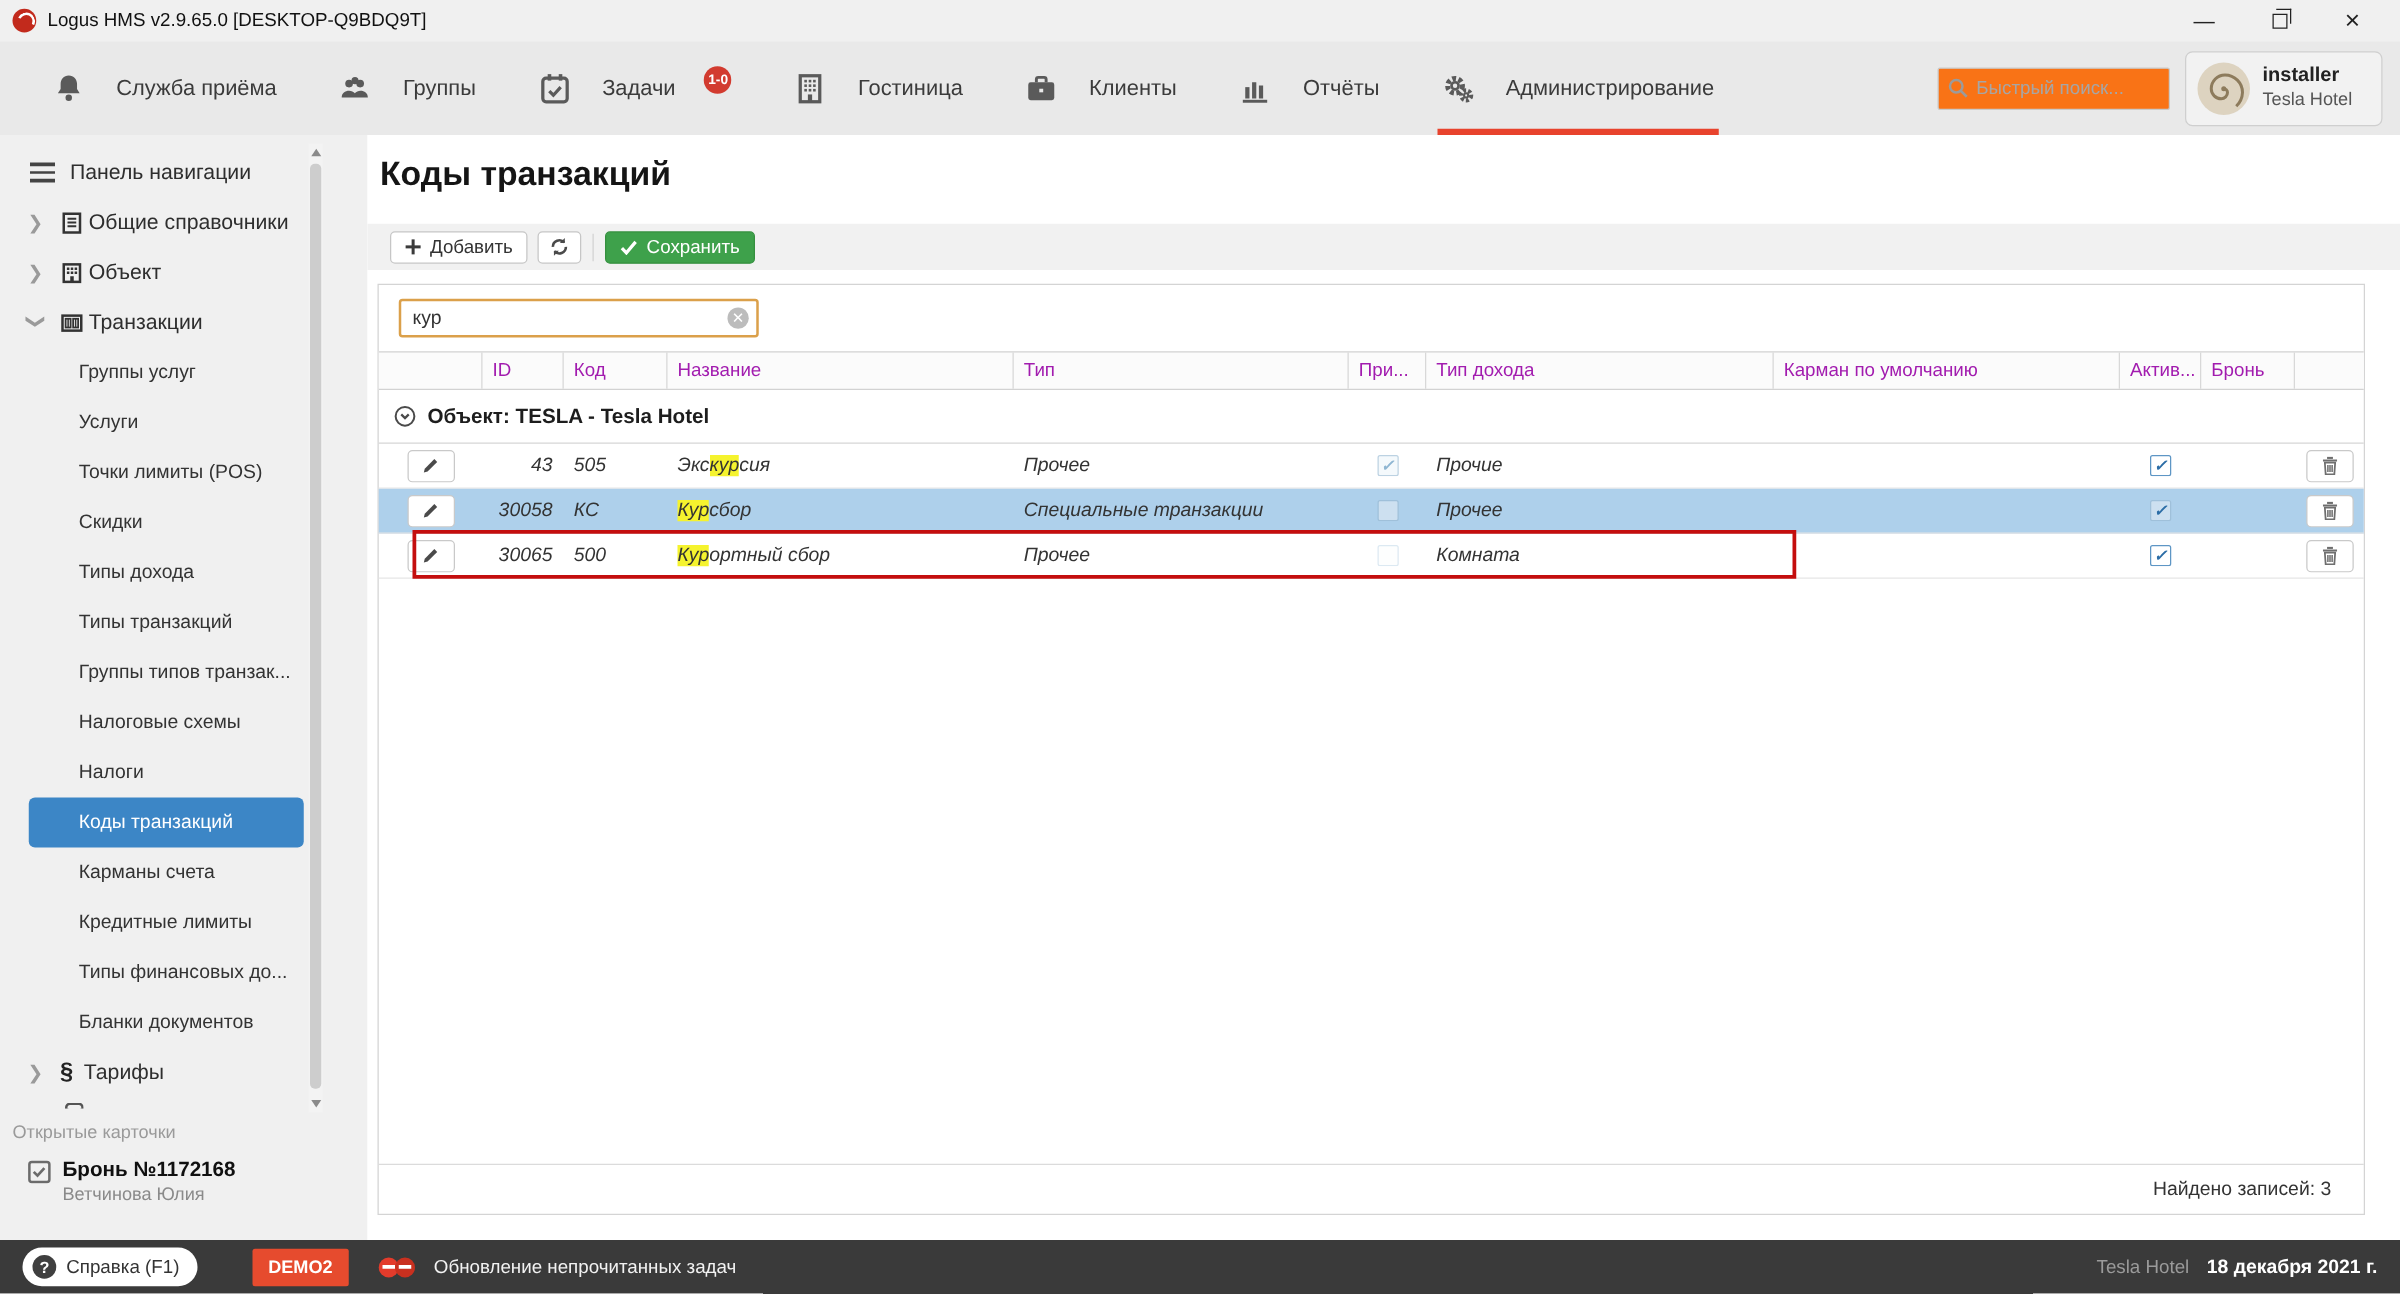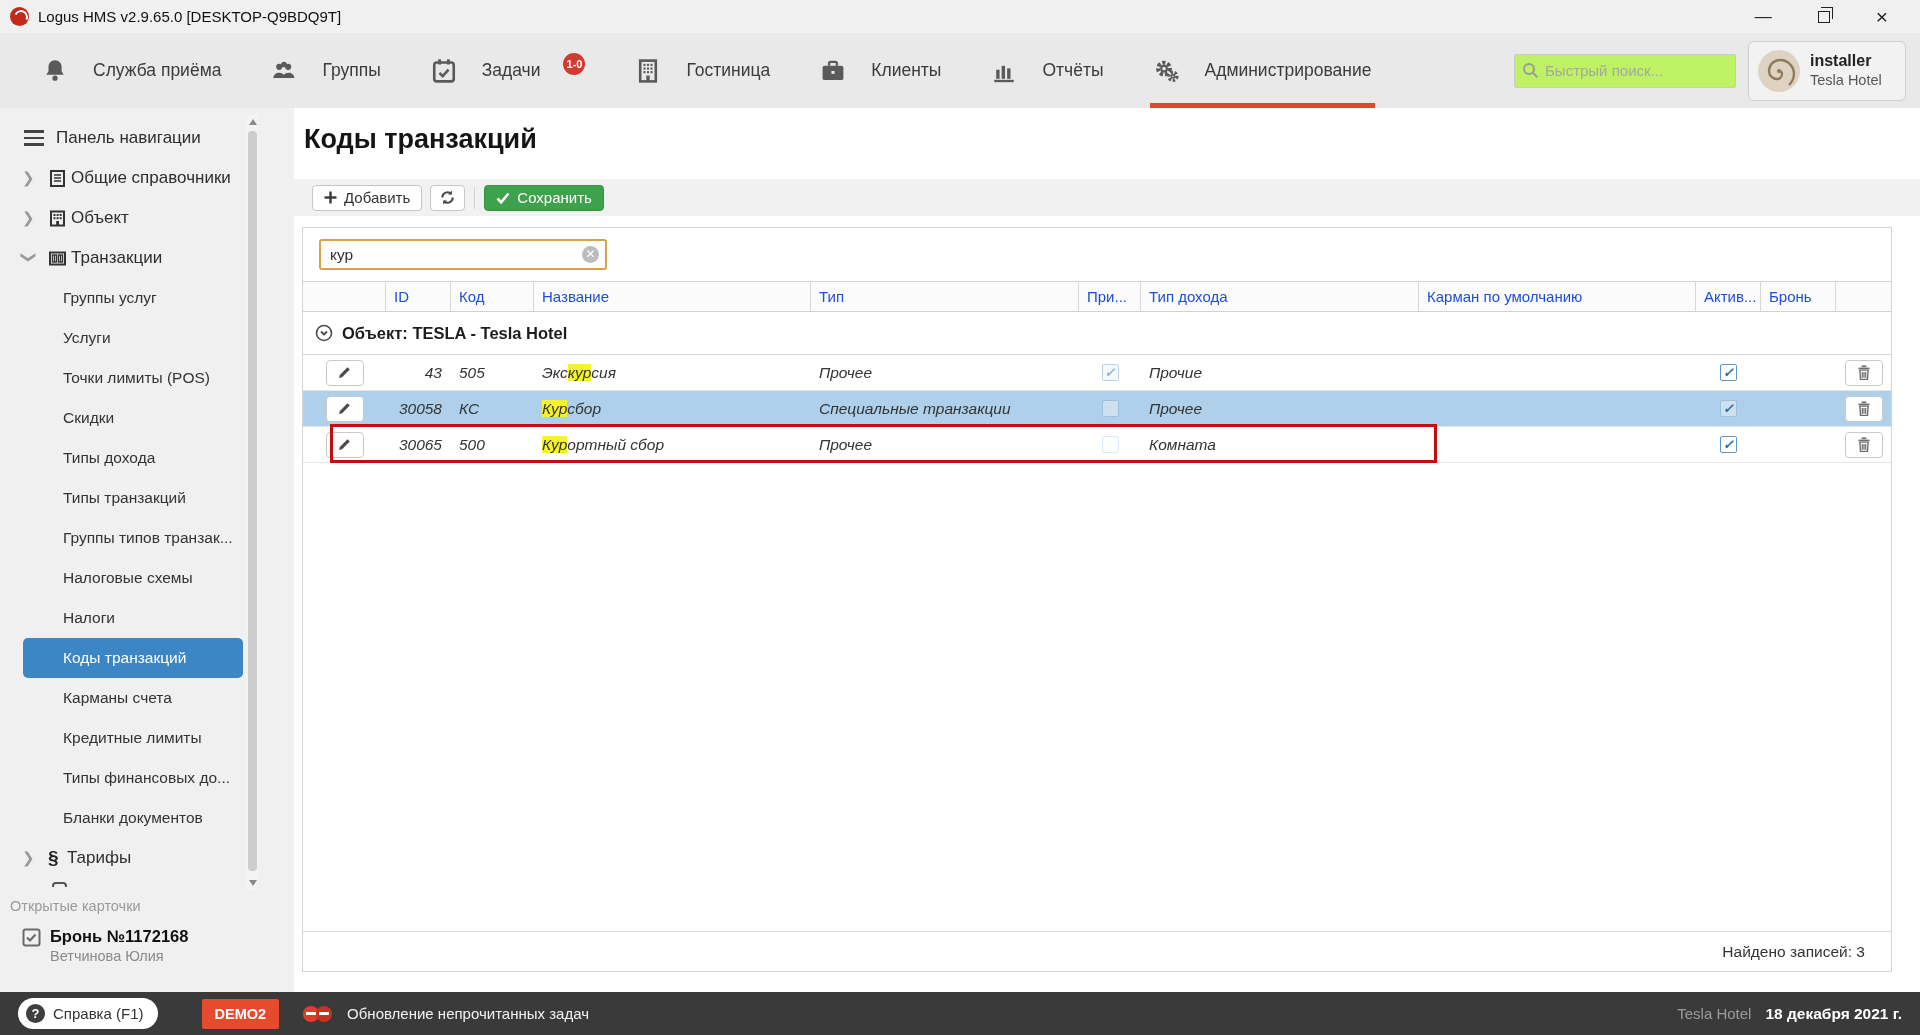--- a/index.html
+++ b/index.html
@@ -18,21 +18,21 @@
   .restore-box::before { content:""; position:absolute; left:2px; top:-5px; width:11px; height:11px; border:1.6px solid #222; border-left:none; border-bottom:none; }
 
   
   .navbar { height:75px; background:#e9e9e9; display:flex; align-items:center; padding-left:42px; }
   .nav-item { position:relative; display:flex; align-items:center; gap:25px; height:100%; margin-right:50px; cursor:pointer; }
   .nav-item .nv-label { font-size:17.5px; color:#3b3b3b; white-space:nowrap; }
   .nav-item.active::after { content:""; position:absolute; left:-4px; right:-4px; bottom:0; height:5px; background:#e8432d; }
   .nav-ic { width:26px; height:26px; flex:0 0 auto; }
   .badge { min-width:22px; height:22px; border-radius:11px; background:#d23b2f; color:#fff; font-size:11px; font-weight:bold; display:flex; align-items:center; justify-content:center; margin-left:-2px; margin-top:-14px; padding:0 3px; }
   .quick-search { position:relative; margin-left:auto; margin-right:12px; }
-  .quick-search input { width:222px; height:34px; border:1px solid #c9c9c9; border-radius:2px; background:#bef264; padding:0 8px 0 30px; font-size:15px; color:#444; font-family:inherit; }
+  .quick-search input { width:186px; height:34px; border:1px solid #c9c9c9; border-radius:2px; background:#f97316; padding:0 8px 0 30px; font-size:15px; color:#444; font-family:inherit; }
   .quick-search input::placeholder { color:#a6a6a6; }
   .qs-icon { position:absolute; left:8px; top:8px; }
   .user-chip { margin-right:14px; width:158px; height:60px; background:#f2f2f2; border:1px solid #cfcfcf; border-radius:6px; display:flex; align-items:center; gap:9px; padding:0 8px; cursor:pointer; }
   .avatar { width:44px; height:44px; border-radius:50%; flex:0 0 auto; }
   .user-meta { display:flex; flex-direction:column; line-height:1.25; }
   .user-name { font-weight:bold; font-size:16px; color:#222; }
   .user-hotel { font-size:14.5px; color:#555; }
 
   
   .bodywrap { position:absolute; top:108px; left:0; right:0; bottom:43px; display:flex; }
@@ -76,21 +76,21 @@
   .btn + .btn { margin-left:8px; }
 
   
   .tablebox { position:absolute; left:8px; top:119px; width:1590px; height:745px; border:1px solid #d4d4d4; background:#fff; display:flex; flex-direction:column; }
   .filter-row { position:relative; height:53px; flex:0 0 auto; }
   .filter-wrap { position:absolute; left:16px; top:11px; width:288px; height:31px; }
   .filter-wrap input { width:100%; height:100%; border:2px solid #dba04a; border-radius:3px; padding:0 30px 0 9px; font-size:15.5px; color:#333; font-family:inherit; }
   .clear-ic { position:absolute; right:8px; top:7px; width:17px; height:17px; border-radius:50%; background:#bcbcbc; color:#fff; font-size:12px; line-height:17px; text-align:center; cursor:pointer; }
   .grid { display:grid; grid-template-columns:83px 65px 83px 277px 268px 62px 278px 277px 65px 75px 1fr; }
   .thead { height:31px; background:#fbfbfb; border-top:1px solid #d2d2d2; border-bottom:1px solid #d2d2d2; flex:0 0 auto; }
-  .th { font-size:15px; color:#1d4ed8; padding-left:8px; line-height:29px; border-right:1px solid #d8d8d8; overflow:hidden; white-space:nowrap; }
+  .th { font-size:15px; color:#a21caf; padding-left:8px; line-height:29px; border-right:1px solid #d8d8d8; overflow:hidden; white-space:nowrap; }
   .th:last-child { border-right:none; }
   .group-row { height:43px; border-bottom:1px solid #d6d6d6; display:flex; align-items:center; gap:9px; padding-left:12px; flex:0 0 auto; }
   .group-label { font-size:16.5px; font-weight:bold; color:#1d1d1d; }
   .trow { height:36px; border-bottom:1px solid #e6e6e6; align-items:center; font-size:15.5px; color:#333; flex:0 0 auto;font-style:italic; }
   .trow.selected { background:#aed0eb; }
   .cell { overflow:hidden; white-space:nowrap; }
   .c-center { display:flex; justify-content:center; align-items:center; }
   .c-id { text-align:right; padding-right:9px; }
   .c-pl { padding-left:8px; }
   .mini-btn { width:38px; height:26px; background:#fff; border:1px solid #c9c9c9; border-radius:4px; display:flex; align-items:center; justify-content:center; cursor:pointer; }

